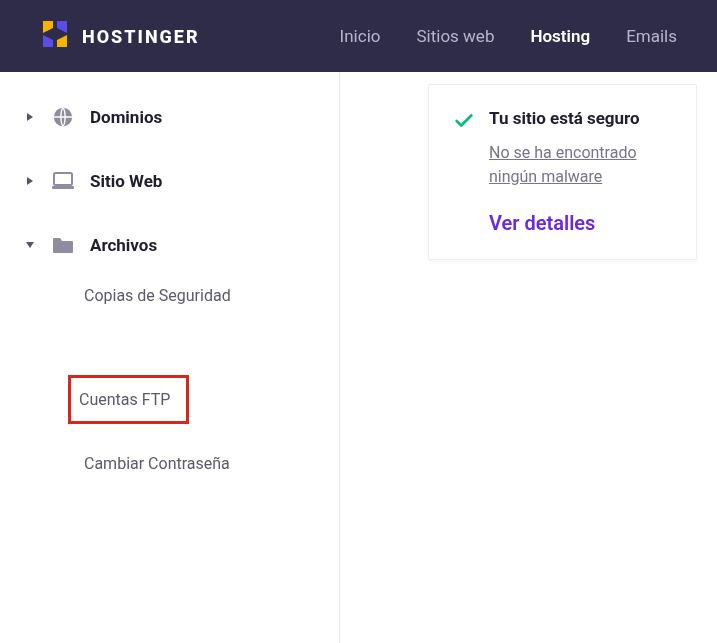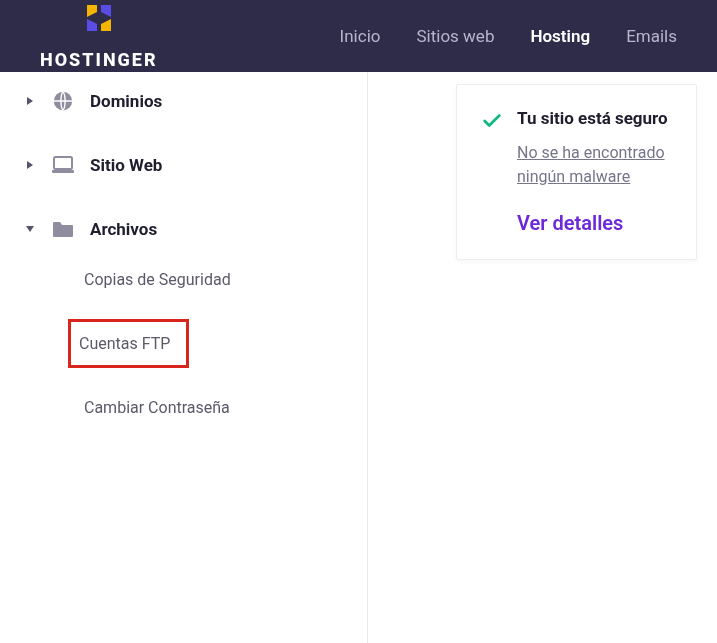--- a/index.html
+++ b/index.html
@@ -1,32 +1,32 @@
 <!DOCTYPE html>
 <html><head>
   <meta charset="utf-8">
   <style>
     * { margin:0; padding:0; box-sizing:border-box; font-family:-apple-system,BlinkMacSystemFont,"Segoe UI",Roboto,sans-serif; }
     body { width:717px; height:643px; overflow:hidden; background:#fff; }
     .topbar { height:72px; background:#2f2c4a; display:flex; align-items:center; padding:0 40px; gap:36px; }
-    .logo { display:flex; align-items:center; gap:12px;flex-direction:column; }
+    .logo { display:flex; align-items:center; gap:12px; }
     .logo-text { color:#fff; font-weight:800; letter-spacing:2px; font-size:18px; }
     .nav { display:flex; gap:36px; margin-left:auto; }
     .nav-item { color:#b8b5cc; font-size:17px; cursor:pointer; }
     .nav-item.active { color:#fff; font-weight:600; }
     .content { display:flex; height:calc(100% - 72px); }
-    .sidebar { width:368px; padding:16px 24px; border-right:1px solid #e8e8ed; }
+    .sidebar { width:340px; padding:32px 24px; border-right:1px solid #e8e8ed; }
     .sb-section { margin-bottom:38px; }
     .sb-header { display:flex; align-items:center; gap:14px; cursor:pointer; }
     .sb-header .chev { width:12px; height:12px; display:flex; align-items:center; justify-content:center; }
     .sb-header .icon { width:26px; height:26px; display:flex; align-items:center; justify-content:center; color:#7c7a8f; }
     .sb-label { font-size:17px; font-weight:700; color:#1f1e2e; }
     .sb-sub { margin-top:24px; margin-left:52px; display:flex; flex-direction:column; gap:26px; }
     .sb-sub-item { font-size:16px; color:#5b5a6b; cursor:pointer; line-height:1.45; padding:2px 8px; display:inline-block; width:fit-content; }
-    .sb-sub-item.hl { border:3px solid #d9261c; padding:10px 16px 10px 8px; margin-left:-8px; }
+    .sb-sub-item.hl { border:3px solid #d9261c; padding:10px 16px 10px 8px; margin-left:-8px;margin-top:40px; }
     .main { flex:1; padding:0 0 0 0; background:#fff; }
     .card { margin:12px 20px 0 88px; border:1px solid #ececf1; border-radius:2px; padding:22px 24px 24px; box-shadow:0 2px 5px rgba(0,0,0,0.04); }
     .card-top { display:flex; align-items:flex-start; gap:14px; }
     .check { color:#10b981; margin-top:3px; flex-shrink:0; }
     .card-title { font-size:17px; font-weight:700; color:#1f1e2e; line-height:1.4; }
     .card-sub { margin-top:10px; font-size:16px; color:#76758a; line-height:1.5;text-decoration:underline; }
     .card-link { margin-top:22px; font-size:20px; font-weight:600; color:#6d28d9; cursor:pointer; }
   </style>
 </head>
 <body>

